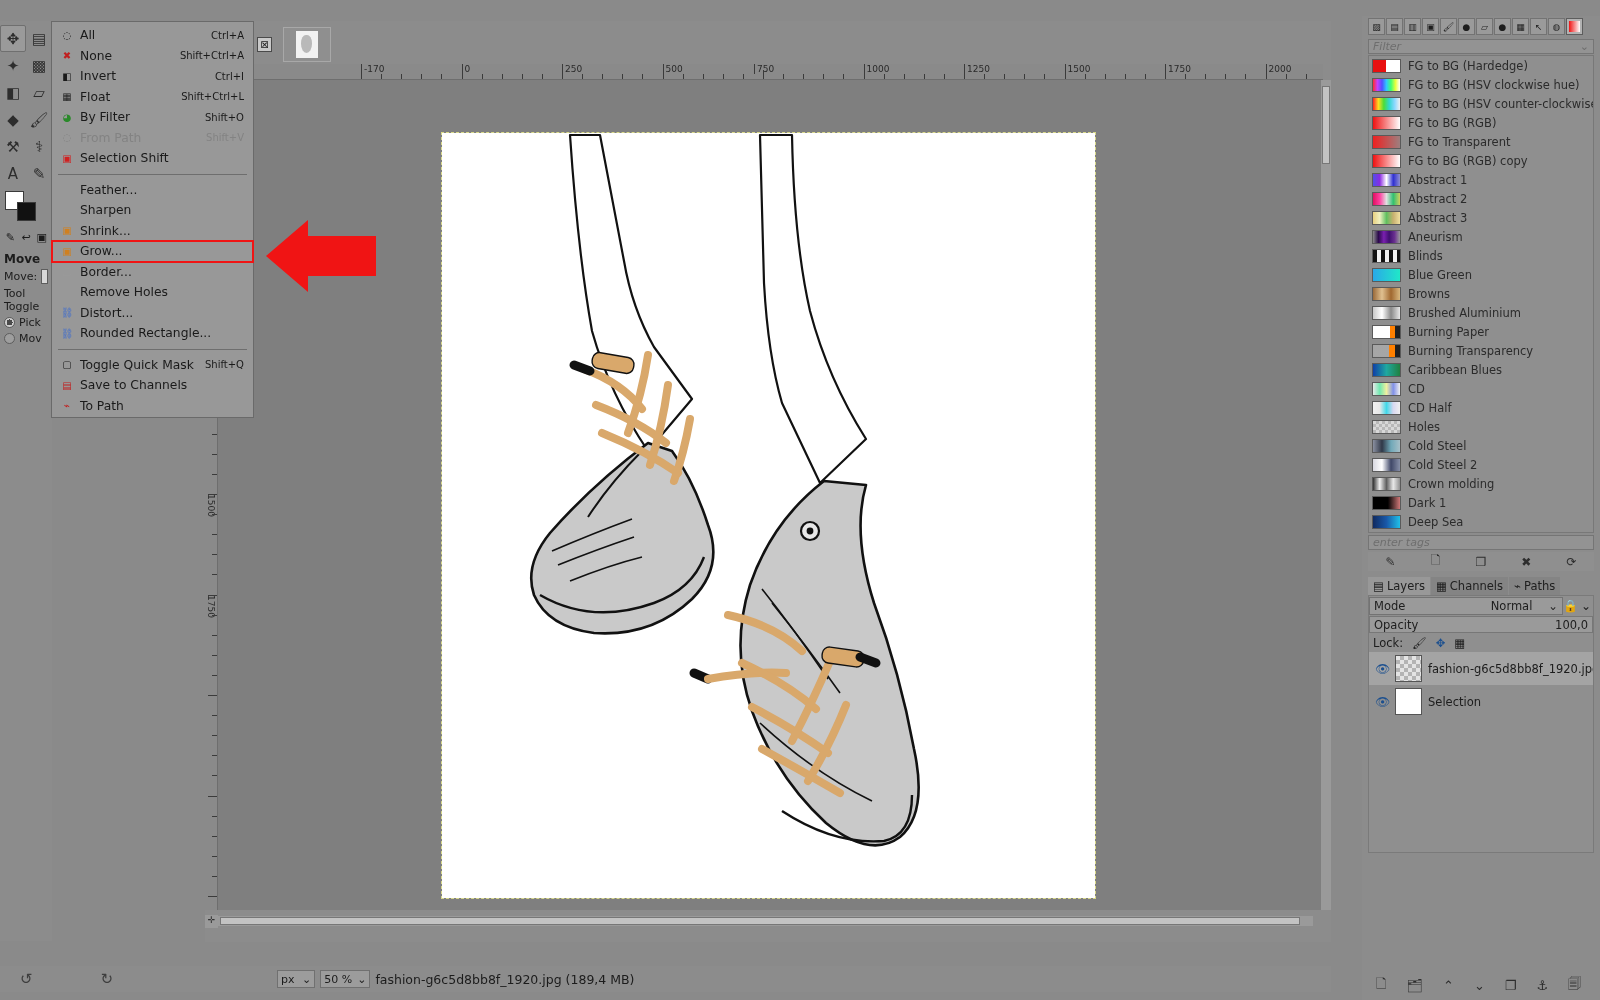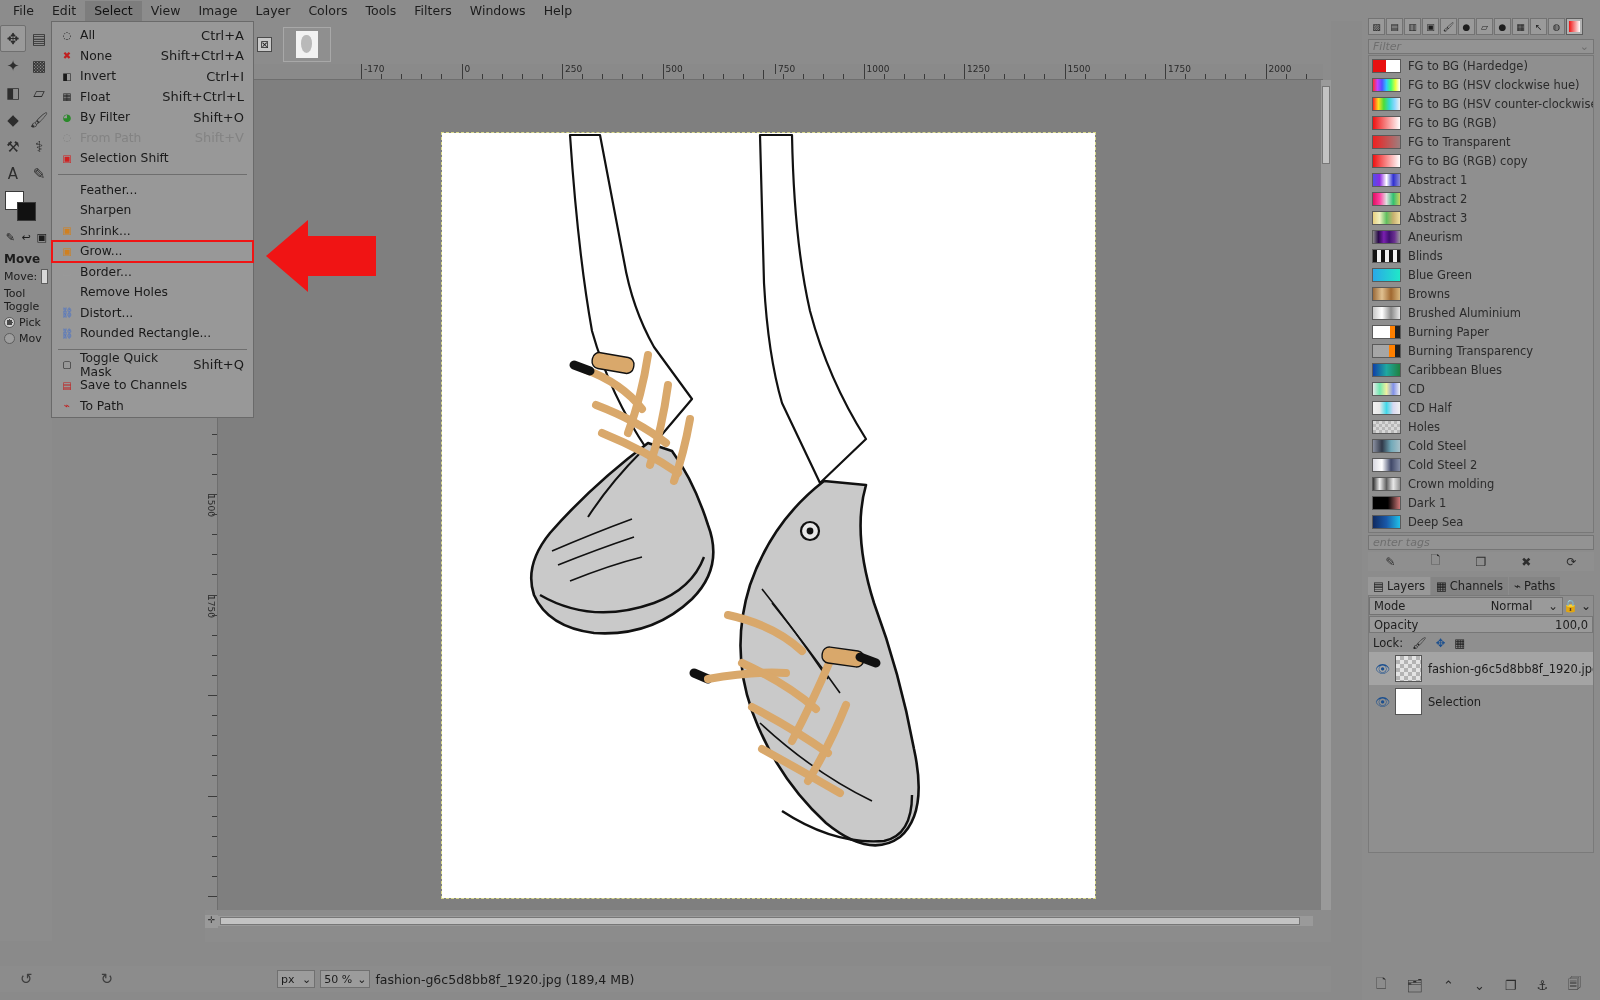--- a/index.html
+++ b/index.html
@@ -186,45 +186,32 @@
   
   .menupop {
     position: absolute; left: 51px; top: 21px; width: 203px; height: 397px;
     background: #989898; border: 1px solid #6a6a6a; z-index: 50; padding: 3px 0;
   }
   .mrow { display: flex; align-items: center; height: 20.5px; padding-left: 6px;
           font-size: 12.3px; color: #1a1a1a; position: relative; }
   .mrow.dim { color: #838383; }
   .mrow .mico { width: 18px; font-size: 10px; text-align: center; flex: none; }
   .mrow .mlbl { flex: 1; padding-left: 4px; }
-  .mrow .macc { padding-right: 9px; font-size: 13px; }
+  .mrow .macc { padding-right: 9px; font-size: 10px; }
   .msep { height: 1px; background: #6e6e6e; margin: 5px 6px; }
   .mrow.hl { outline: 2px solid #f01414; outline-offset: -1px; }
 
   
   .arrow { position: absolute; left: 264px; top: 218px; z-index: 60; }
 </style>
 </head>
 <body>
 
 <div class="app">
 
-  <div class="menubar" id="menubar">
-      <div class="mi">File</div>
-      <div class="mi">Edit</div>
-      <div class="mi active">Select</div>
-      <div class="mi">View</div>
-      <div class="mi">Image</div>
-      <div class="mi">Layer</div>
-      <div class="mi">Colors</div>
-      <div class="mi">Tools</div>
-      <div class="mi">Filters</div>
-      <div class="mi">Windows</div>
-      <div class="mi">Help</div>
-    </div>
 
   <div class="toolbox">
     <div class="tool-grid" id="toolgrid">
         <div class="tool sel">✥</div>
         <div class="tool">▤</div>
         <div class="tool">✦</div>
         <div class="tool">▩</div>
         <div class="tool">◧</div>
         <div class="tool">▱</div>
         <div class="tool">◆</div>
@@ -267,21 +254,21 @@
       <div class="tabthumb">
         <div class="img"></div>
       </div>
     </div>
 
     <div class="ruler-h" id="rulerh">
         <span class="rh-lbl" style="left: 143px;">-170</span>
         <span class="rh-lbl" style="left: 243.5px;">0</span>
         <span class="rh-lbl" style="left: 344px;">250</span>
         <span class="rh-lbl" style="left: 444.5px;">500</span>
-        <span class="rh-lbl" style="left: 557px;">750</span>
+        <span class="rh-lbl" style="left: 536px;">750</span>
         <span class="rh-lbl" style="left: 645.5px;">1000</span>
         <span class="rh-lbl" style="left: 746px;">1250</span>
         <span class="rh-lbl" style="left: 846.5px;">1500</span>
         <span class="rh-lbl" style="left: 947px;">1750</span>
         <span class="rh-lbl" style="left: 1047.5px;">2000</span>
         <span class="rh-tick" style="left: 143px; height: 9px;"></span>
         <span class="rh-tick" style="left: 163.1px; height: 5px;"></span>
         <span class="rh-tick" style="left: 183.2px; height: 5px;"></span>
         <span class="rh-tick" style="left: 203.3px; height: 5px;"></span>
         <span class="rh-tick" style="left: 223.4px; height: 5px;"></span>

